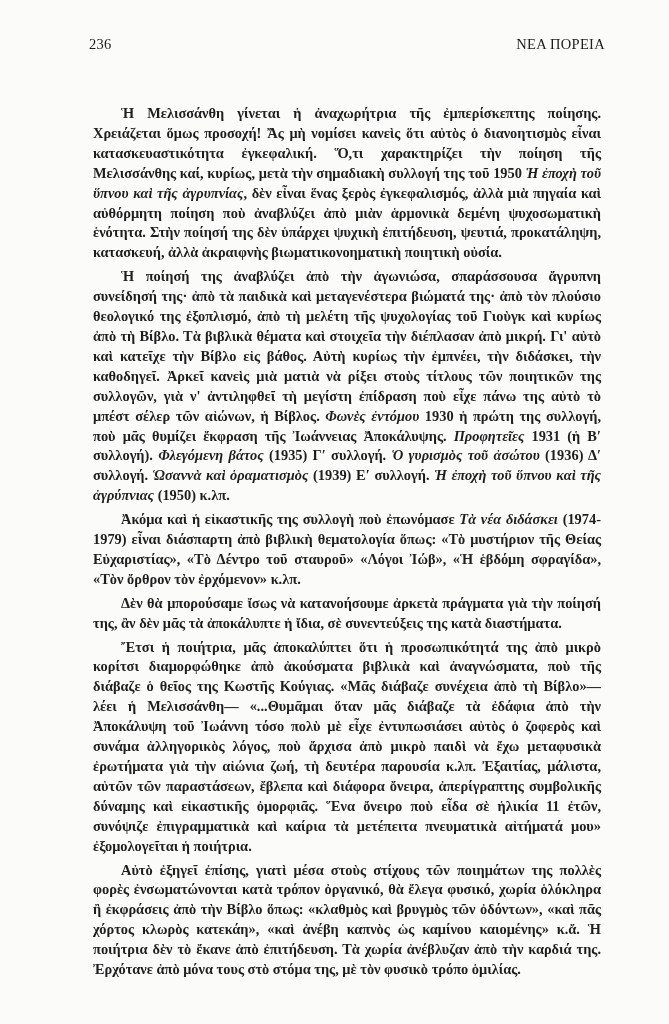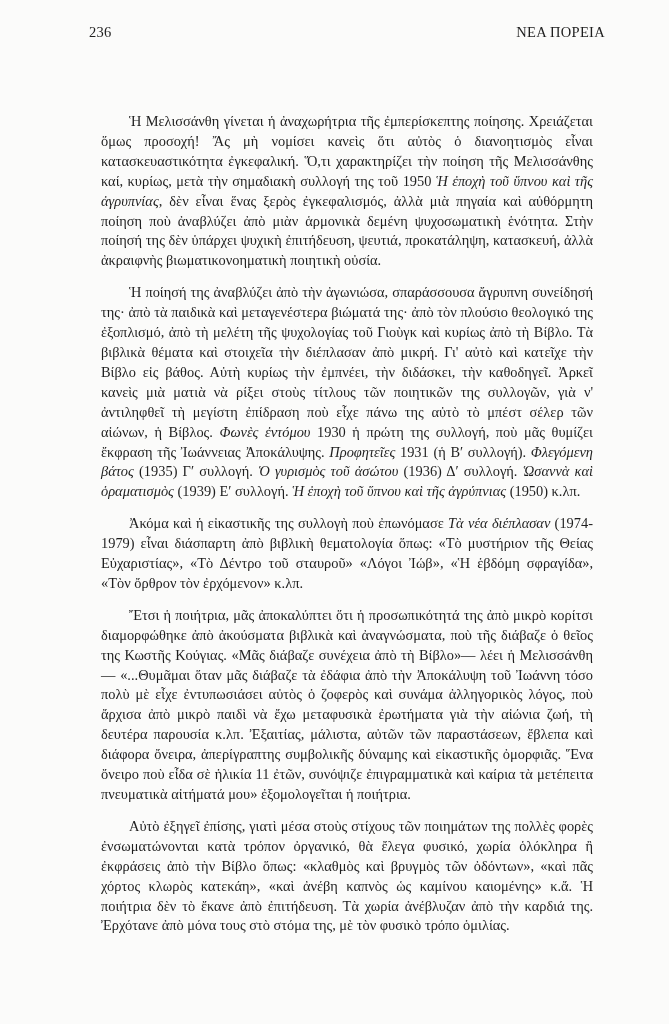--- a/index.html
+++ b/index.html
@@ -2,40 +2,41 @@
 <html><head>
 <meta charset="utf-8">
 <style>
   html, body { margin: 0; padding: 0; }
   body {
     width: 669px; height: 1024px; background: #fbfbfa; overflow: hidden;
     font-family: "DejaVu Serif", serif; color: #1e1e1e;
   }
   .page { position: relative; width: 669px; height: 1024px; }
   .running-head {
-    position: absolute; top: 24px; left: 89px; right: 64px;
+    position: absolute; top: 36px; left: 89px; right: 64px;
     display: flex; justify-content: space-between;
     font-family: "Liberation Serif", serif; font-size: 14.5px; letter-spacing: 0.3px;
   }
   .body-text {
     position: absolute; top: 100px; left: 89px; width: 516px;
     font-family: "Liberation Serif", serif; font-size: 14.4px; line-height: 19.9px;
     text-align: justify; hyphens: manual;
   }
-  .body-text p { margin: 12px; text-indent: 28px; }
+  .body-text p { margin: 4px; text-indent: 28px; font-weight: bold; }
   .body-text i { font-style: italic; }
 </style>
 </head>
 <body>
 
 <div class="page">
   <div class="running-head">
     <span>236</span>
     <span>ΝΕΑ ΠΟΡΕΙΑ</span>
   </div>
   <div class="body-text" id="body-text">
       <p><span>Ἡ Μελισσάνθη γίνεται ἡ ἀναχωρήτρια τῆς ἐμπερίσκεπτης ποίησης. Χρειάζεται ὅμως προσοχή! Ἄς μὴ νομίσει κανεὶς ὅτι αὐτὸς ὁ διανοητισμὸς εἶναι κατασκευαστικότητα ἐγκεφαλική. Ὅ,τι χαρακτηρίζει τὴν ποίηση τῆς Μελισσάνθης καί, κυρίως, μετὰ τὴν σημαδιακὴ συλλογή της τοῦ 1950 </span><i>Ἡ ἐποχὴ τοῦ ὕπνου καὶ τῆς ἀγρυπνίας</i><span>, δὲν εἶναι ἕνας ξερὸς ἐγκεφαλισμός, ἀλλὰ μιὰ πηγαία καὶ αὐθόρμητη ποίηση ποὺ ἀναβλύζει ἀπὸ μιὰν ἁρμονικὰ δεμένη ψυχοσωματικὴ ἑνότητα. Στὴν ποίησή της δὲν ὑπάρχει ψυχικὴ ἐπιτήδευση, ψευτιά, προκατάληψη, κατασκευή, ἀλλὰ ἀκραιφνὴς βιωματικονοηματικὴ ποιητικὴ οὐσία.</span></p>
       <p><span>Ἡ ποίησή της ἀναβλύζει ἀπὸ τὴν ἀγωνιώσα, σπαράσσουσα ἄγρυπνη συνείδησή της· ἀπὸ τὰ παιδικὰ καὶ μεταγενέστερα βιώματά της· ἀπὸ τὸν πλούσιο θεολογικό της ἐξοπλισμό, ἀπὸ τὴ μελέτη τῆς ψυχολογίας τοῦ Γιοὺγκ καὶ κυρίως ἀπὸ τὴ Βίβλο. Τὰ βιβλικὰ θέματα καὶ στοιχεῖα τὴν διέπλασαν ἀπὸ μικρή. Γι' αὐτὸ καὶ κατεῖχε τὴν Βίβλο εἰς βάθος. Αὐτὴ κυρίως τὴν ἐμπνέει, τὴν διδάσκει, τὴν καθοδηγεῖ. Ἀρκεῖ κανεὶς μιὰ ματιὰ νὰ ρίξει στοὺς τίτλους τῶν ποιητικῶν της συλλογῶν, γιὰ ν' ἀντιληφθεῖ τὴ μεγίστη ἐπίδραση ποὺ εἶχε πάνω της αὐτὸ τὸ μπέστ σέλερ τῶν αἰώνων, ἡ Βίβλος. </span><i>Φωνὲς ἐντόμου</i><span> 1930 ἡ πρώτη της συλλογή, ποὺ μᾶς θυμίζει ἔκφραση τῆς Ἰωάννειας Ἀποκάλυψης. </span><i>Προφητεῖες</i><span> 1931 (ἡ Β′ συλλογή). </span><i>Φλεγόμενη βάτος</i><span> (1935) Γ′ συλλογή. </span><i>Ὁ γυρισμὸς τοῦ ἀσώτου</i><span> (1936) Δ′ συλλογή. </span><i>Ὡσαννὰ καὶ ὁραματισμὸς</i><span> (1939) Ε′ συλλογή. </span><i>Ἡ ἐποχὴ τοῦ ὕπνου καὶ τῆς ἀγρύπνιας</i><span> (1950) κ.λπ.</span></p>
-      <p><span>Ἀκόμα καὶ ἡ εἰκαστικῆς της συλλογὴ ποὺ ἐπωνόμασε </span><i>Τὰ νέα διέπλασαν</i><span> (1974-1979) εἶναι διάσπαρτη ἀπὸ βιβλικὴ θεματολογία ὅπως: «Τὸ μυστήριον τῆς Θείας Εὐχαριστίας», «Τὸ Δέντρο τοῦ σταυροῦ» «Λόγοι Ἰώβ», «Ἡ ἑβδόμη σφραγίδα», «Τὸν ὄρθρον τὸν ἐρχόμενον» κ.λπ.</span></p>
+      <p><span>Ἀκόμα καὶ ἡ εἰκαστικῆς της συλλογὴ ποὺ ἐπωνόμασε </span><i>Τὰ νέα διδάσκει</i><span> (1974-1979) εἶναι διάσπαρτη ἀπὸ βιβλικὴ θεματολογία ὅπως: «Τὸ μυστήριον τῆς Θείας Εὐχαριστίας», «Τὸ Δέντρο τοῦ σταυροῦ» «Λόγοι Ἰώβ», «Ἡ ἑβδόμη σφραγίδα», «Τὸν ὄρθρον τὸν ἐρχόμενον» κ.λπ.</span></p>
+      <p><span>Δὲν θὰ μπορούσαμε ἴσως νὰ κατανοήσουμε ἀρκετὰ πράγματα γιὰ τὴν ποίησή της, ἂν δὲν μᾶς τὰ ἀποκάλυπτε ἡ ἴδια, σὲ συνεντεύξεις της κατὰ διαστήματα.</span></p>
       <p><span>Ἔτσι ἡ ποιήτρια, μᾶς ἀποκαλύπτει ὅτι ἡ προσωπικότητά της ἀπὸ μικρὸ κορίτσι διαμορφώθηκε ἀπὸ ἀκούσματα βιβλικὰ καὶ ἀναγνώσματα, ποὺ τῆς διάβαζε ὁ θεῖος της Κωστῆς Κούγιας. «Μᾶς διάβαζε συνέχεια ἀπὸ τὴ Βίβλο»— λέει ἡ Μελισσάνθη— «...Θυμᾶμαι ὅταν μᾶς διάβαζε τὰ ἐδάφια ἀπὸ τὴν Ἀποκάλυψη τοῦ Ἰωάννη τόσο πολὺ μὲ εἶχε ἐντυπωσιάσει αὐτὸς ὁ ζοφερὸς καὶ συνάμα ἀλληγορικὸς λόγος, ποὺ ἄρχισα ἀπὸ μικρὸ παιδὶ νὰ ἔχω μεταφυσικὰ ἐρωτήματα γιὰ τὴν αἰώνια ζωή, τὴ δευτέρα παρουσία κ.λπ. Ἐξαιτίας, μάλιστα, αὐτῶν τῶν παραστάσεων, ἔβλεπα καὶ διάφορα ὄνειρα, ἀπερίγραπτης συμβολικῆς δύναμης καὶ εἰκαστικῆς ὀμορφιᾶς. Ἕνα ὄνειρο ποὺ εἶδα σὲ ἡλικία 11 ἐτῶν, συνόψιζε ἐπιγραμματικὰ καὶ καίρια τὰ μετέπειτα πνευματικὰ αἰτήματά μου» ἐξομολογεῖται ἡ ποιήτρια.</span></p>
       <p><span>Αὐτὸ ἐξηγεῖ ἐπίσης, γιατὶ μέσα στοὺς στίχους τῶν ποιημάτων της πολλὲς φορὲς ἐνσωματώνονται κατὰ τρόπον ὀργανικό, θὰ ἔλεγα φυσικό, χωρία ὁλόκληρα ἢ ἐκφράσεις ἀπὸ τὴν Βίβλο ὅπως: «κλαθμὸς καὶ βρυγμὸς τῶν ὀδόντων», «καὶ πᾶς χόρτος κλωρὸς κατεκάη», «καὶ ἀνέβη καπνὸς ὡς καμίνου καιομένης» κ.ἄ. Ἡ ποιήτρια δὲν τὸ ἔκανε ἀπὸ ἐπιτήδευση. Τὰ χωρία ἀνέβλυζαν ἀπὸ τὴν καρδιά της. Ἐρχότανε ἀπὸ μόνα τους στὸ στόμα της, μὲ τὸν φυσικὸ τρόπο ὁμιλίας.</span></p>
     </div>
 </div>
 
 </body></html>

